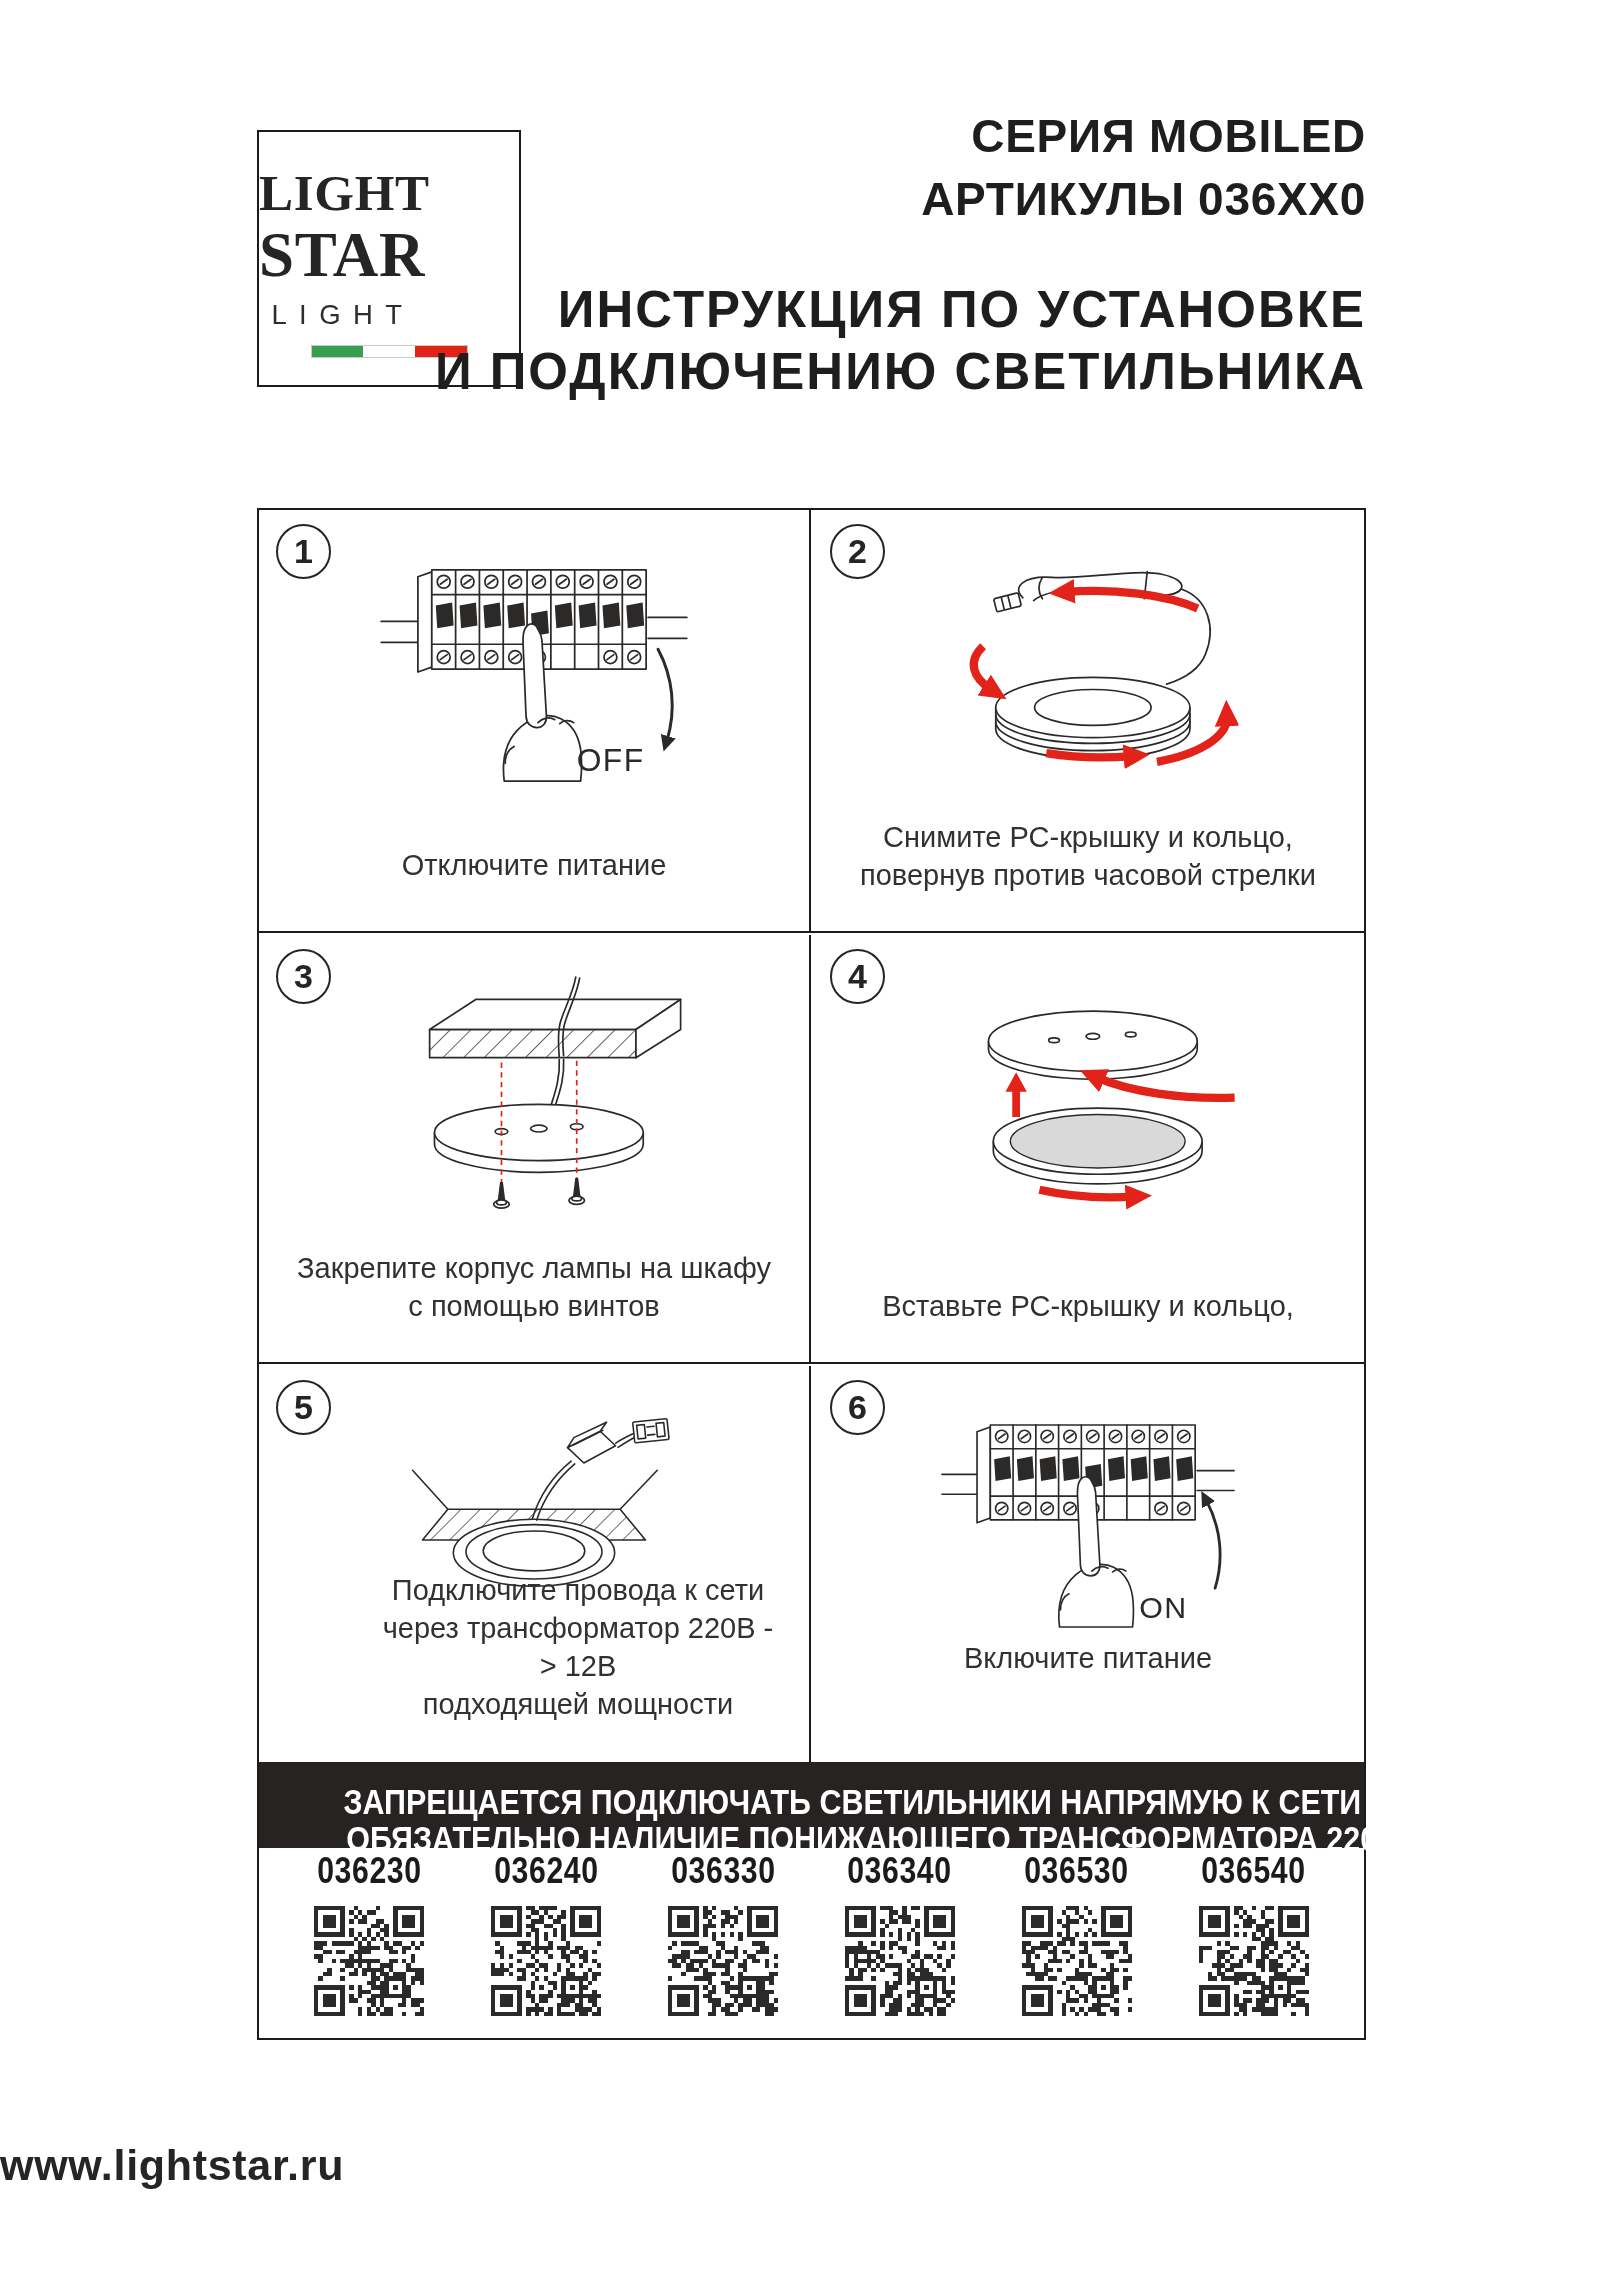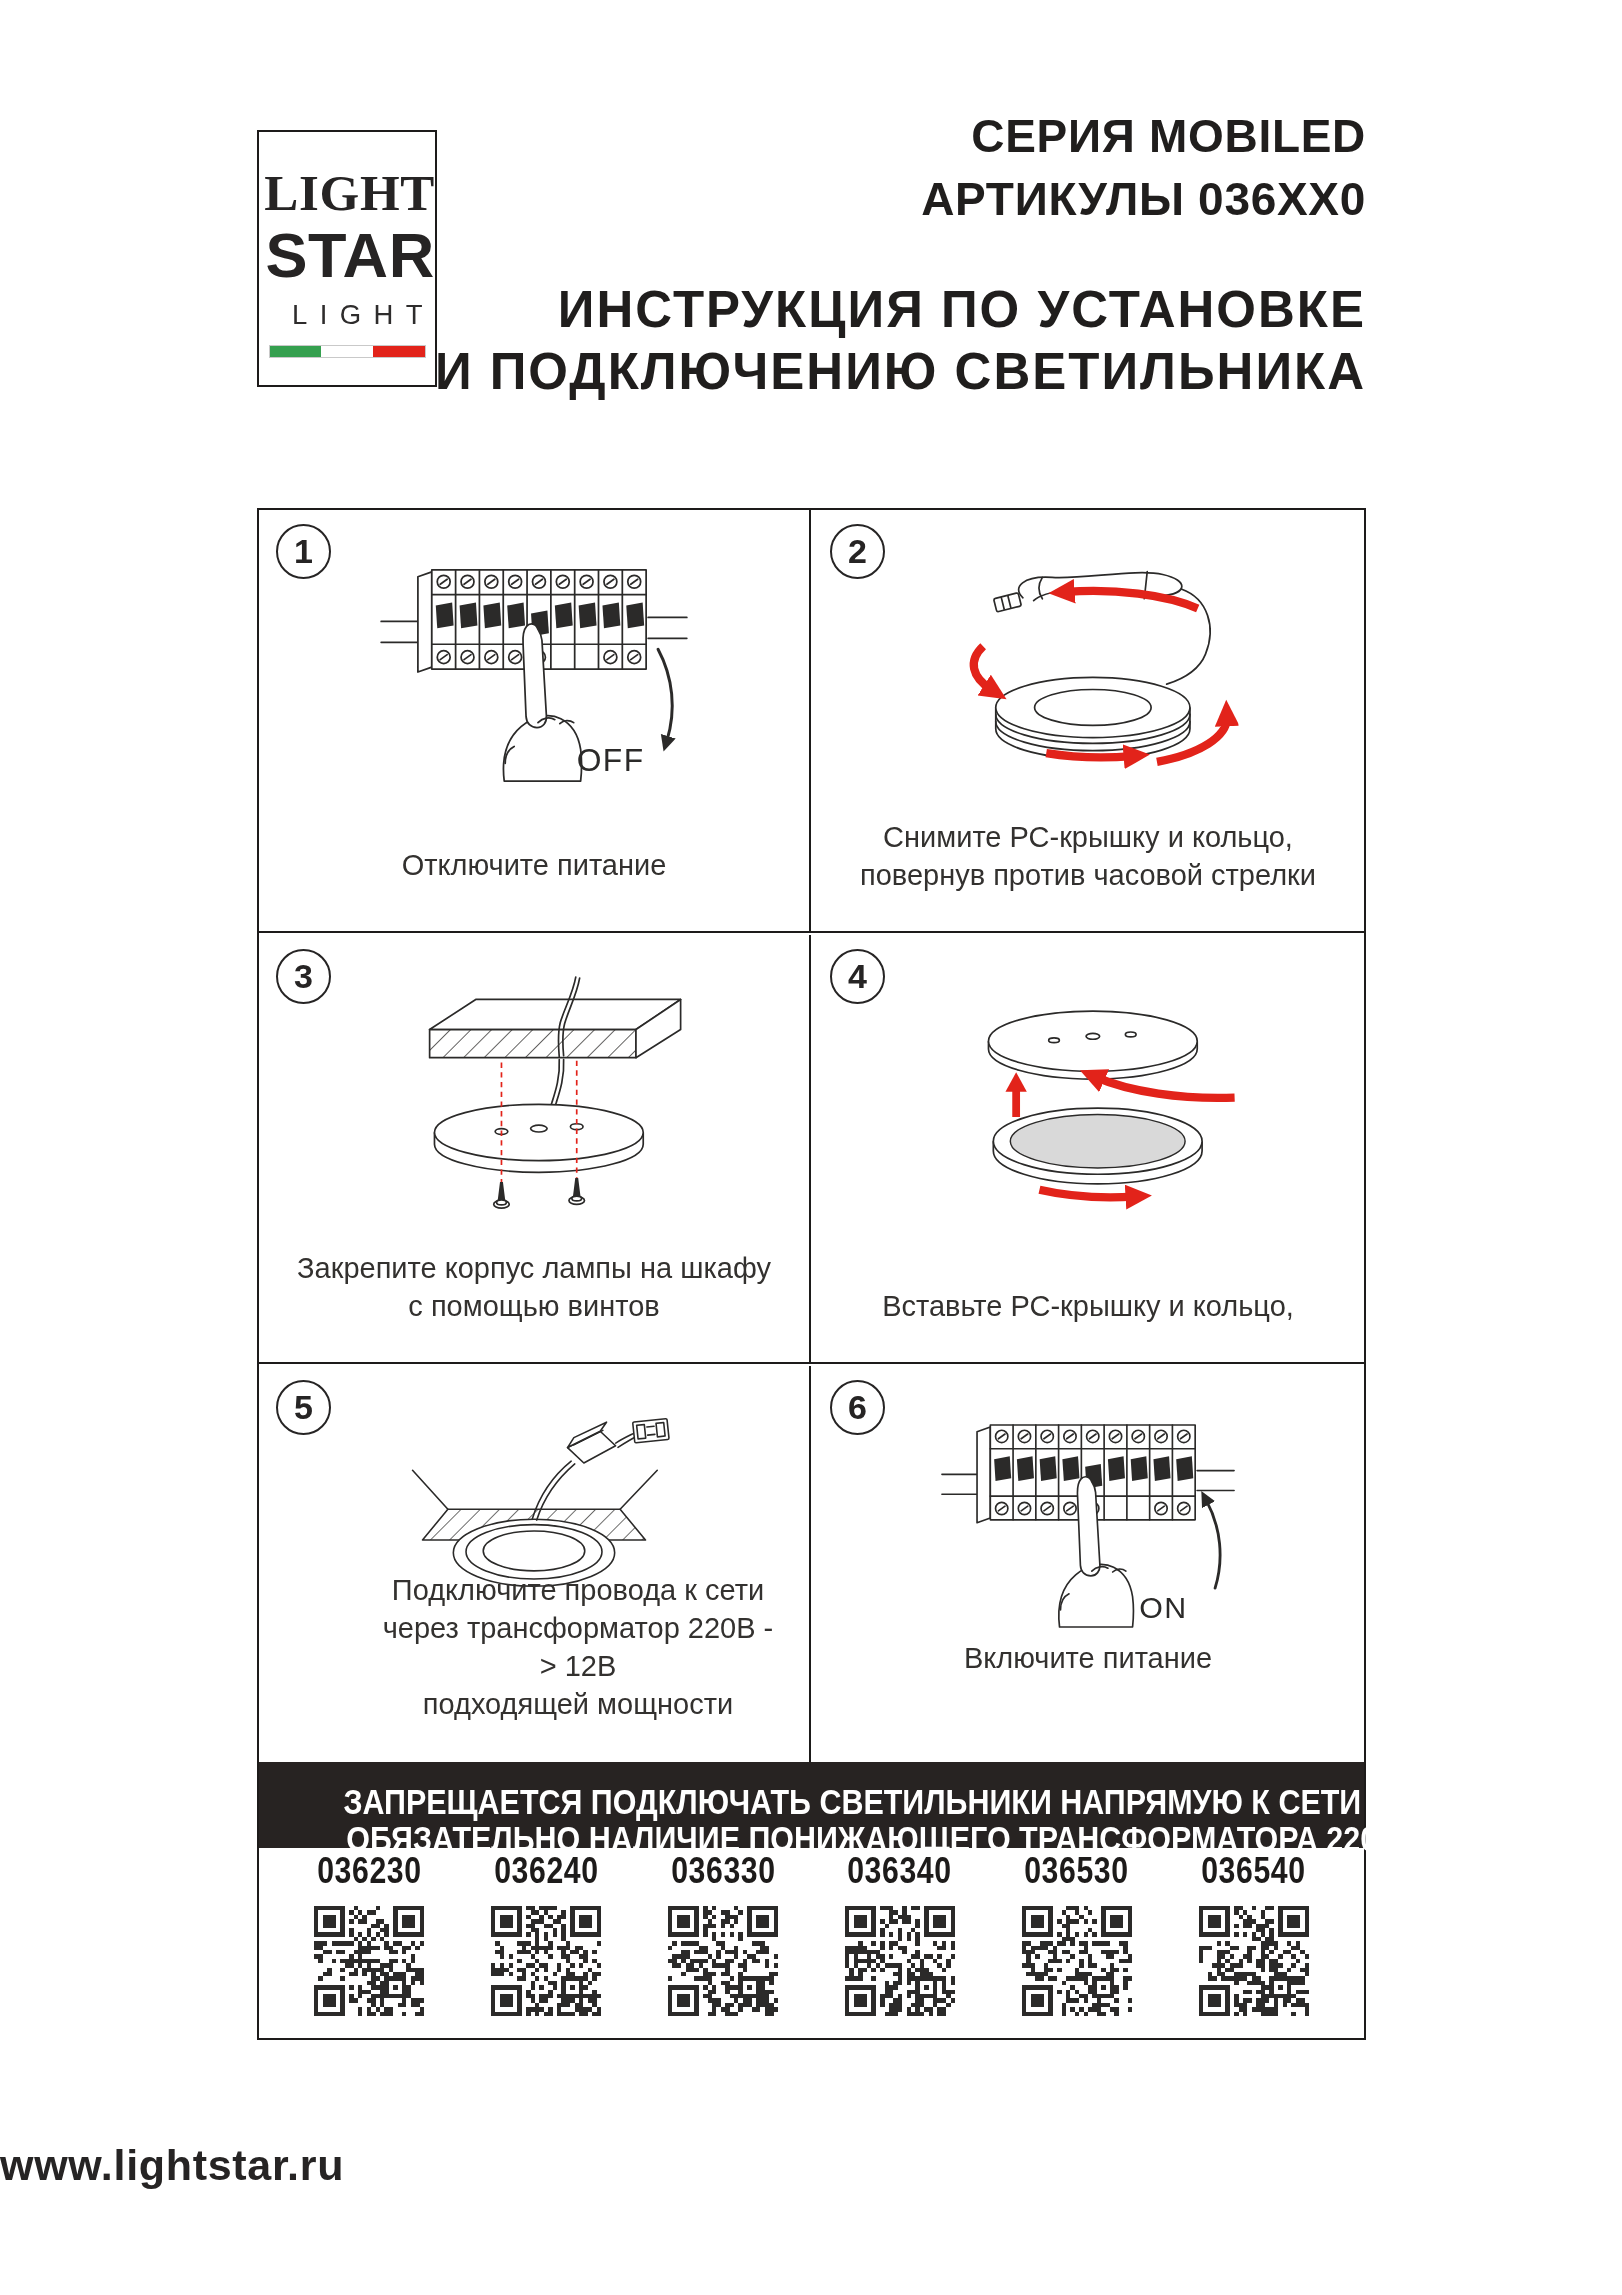--- a/index.html
+++ b/index.html
@@ -9,23 +9,23 @@
     --glass-gray:#d9d9d9;
     --flag-green:#35a04f;
     --flag-red:#e2231a;
   }
   *{margin:0;padding:0;box-sizing:border-box}
   html,body{background:#fff}
   body{font-family:"Liberation Sans",sans-serif;color:var(--ink)}
   .page{position:relative;width:1623px;height:2295px;background:#fff;overflow:hidden}
 
   
-  .logo-box{position:absolute;left:257px;top:130px;width:180px;height:257px;border:2.6px solid #1d1b1a;background:#fff;text-align:right;padding-top:33px}
+  .logo-box{position:absolute;left:257px;top:130px;width:264px;height:257px;border:2.6px solid #1d1b1a;background:#fff;text-align:left;padding-top:33px}
   .logo-light{font-family:"Liberation Serif",serif;font-weight:700;font-size:51px;line-height:56px;letter-spacing:0.7px;color:#262424}
-  .logo-star{font-family:Liberation Sans, sans-serif;font-weight:700;font-size:63px;line-height:69px;letter-spacing:0.7px;color:#262424}
+  .logo-star{font-family:Liberation Serif, serif;font-weight:700;font-size:63px;line-height:69px;letter-spacing:0.7px;color:#262424}
   .logo-group{font-size:27.5px;line-height:33px;font-weight:400;letter-spacing:12.4px;padding-left:12.4px;margin-top:7.9px;color:#2e2c2c}
   .logo-flag{width:157px;height:13px;margin:14.4px auto 0;display:flex;border:0.7px solid #c9c9c9}
   .logo-flag div{flex:1;height:100%}
   .fl-g{background:var(--flag-green)}
   .fl-w{background:#fff}
   .fl-r{background:var(--flag-red)}
 
   
   .hdr{position:absolute;right:257px;top:105px;text-align:right;color:#201e1d}
   .hdr .h-line{font-weight:700;font-size:46px;line-height:63px;letter-spacing:0.7px}

